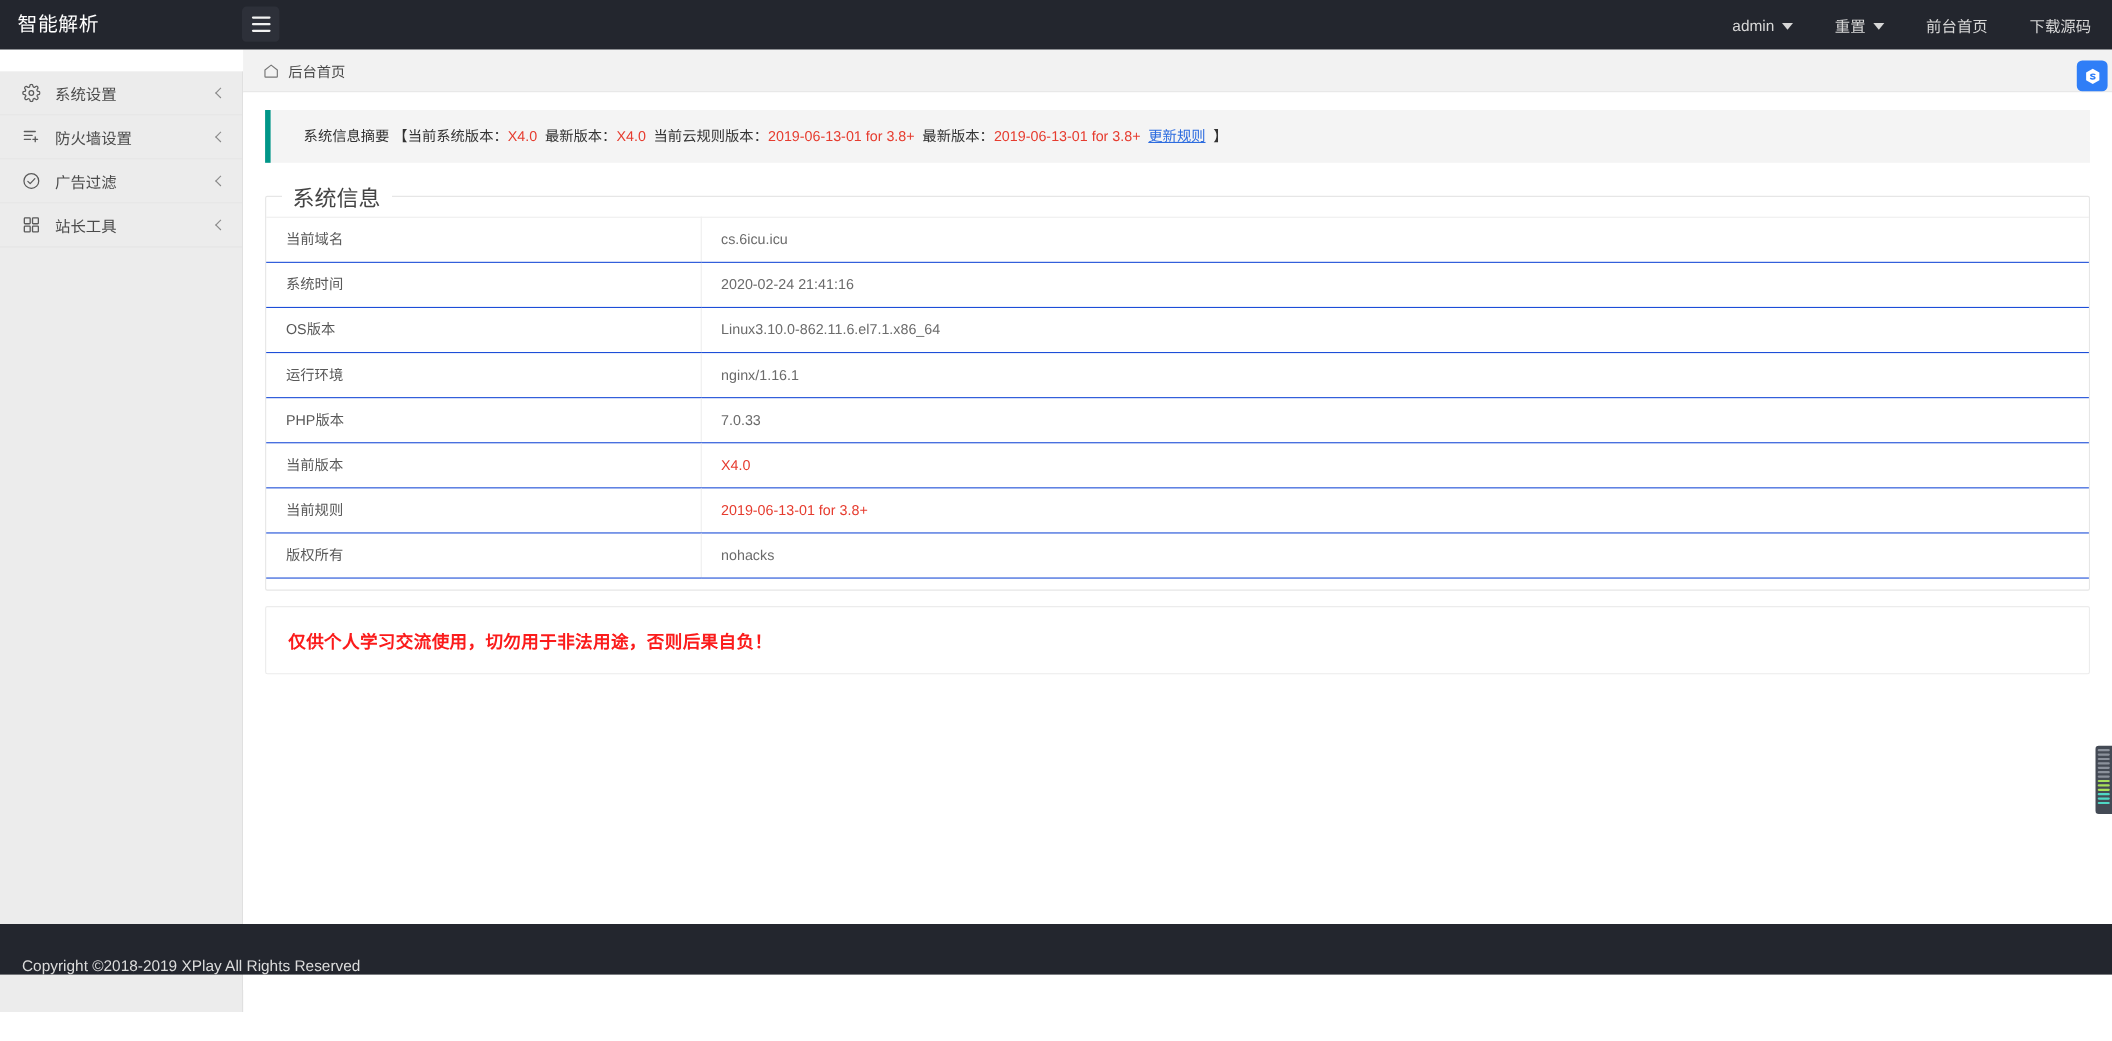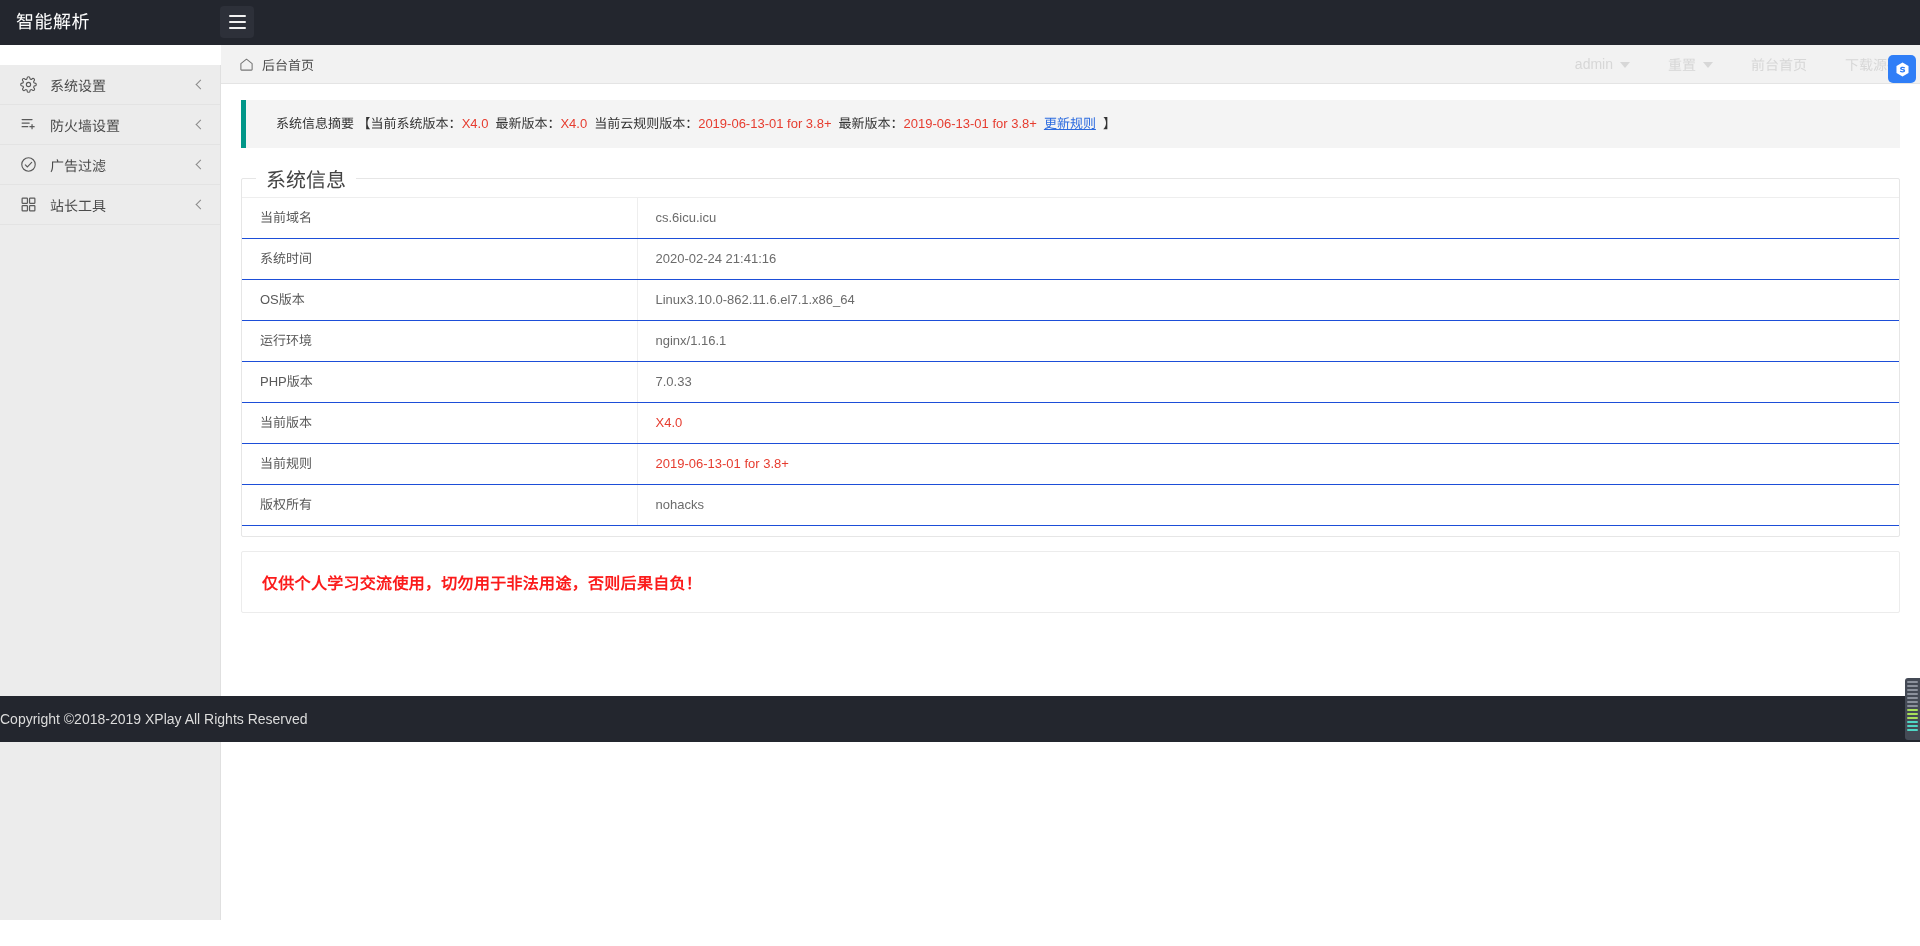--- a/index.html
+++ b/index.html
@@ -11,21 +11,21 @@
     overflow: hidden;
     font-family: "Liberation Sans", "DejaVu Sans", sans-serif;
     background: #ffffff;
     color: #333333;
     -webkit-font-smoothing: antialiased;
   }
 
   .app {
     position: relative;
     width: 1920px;
-    height: 742px;
+    height: 886px;
     background: #ffffff;
   }
 
   
   .header {
     position: absolute;
     top: 0; left: 0;
     width: 1920px;
     height: 45px;
     background: #23262e;
@@ -69,21 +69,20 @@
     border-radius: 1px;
   }
 
   .nav-right {
     position: absolute;
     right: 0;
     top: 0;
     height: 45px;
     display: flex;
     align-items: stretch;
-    margin-top: 41px;
   }
   .nav-item {
     display: flex;
     align-items: center;
     gap: 7px;
     padding: 0 19px;
     height: 45px;
     color: #d7d7d7;
     font-size: 14px;
     white-space: nowrap;
@@ -253,22 +252,22 @@
   .footer {
     position: absolute;
     left: 0;
     bottom: 0;
     width: 1920px;
     height: 46px;
     background: #23262e;
     color: #dcdcdc;
     font-size: 14px;
     display: flex;
-    align-items: center;
-    padding-left: 0;
+    align-items: flex-end;
+    padding-left: 20px;
   }
 
   
   .ext-badge {
     position: absolute;
     top: 55px;
     right: 4px;
     width: 28px;
     height: 28px;
     background: #2f7ef7;

